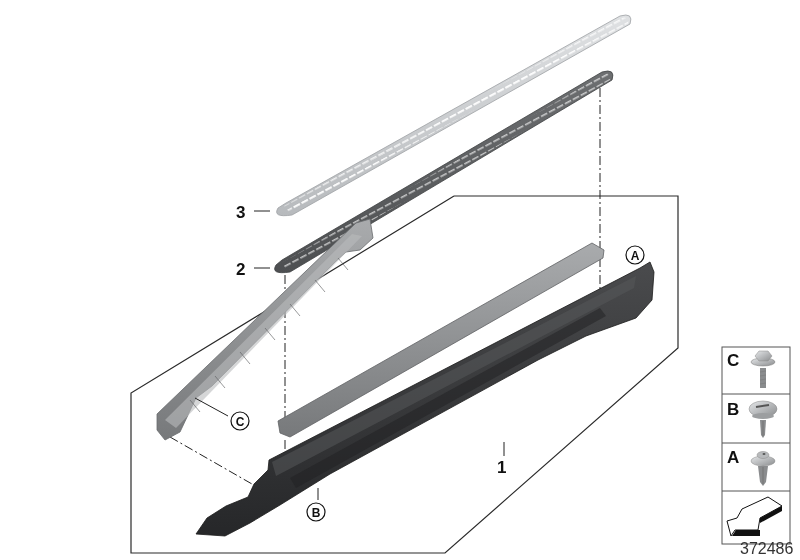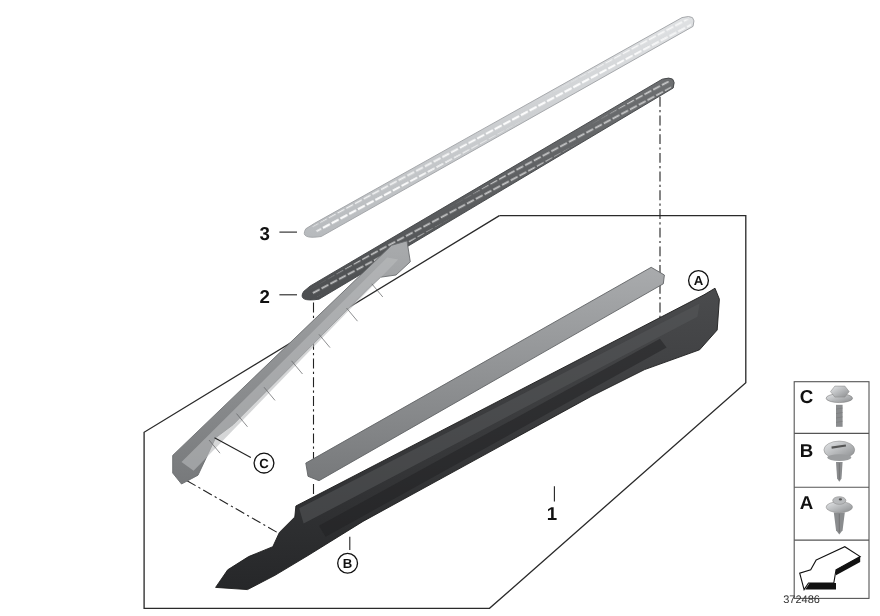--- a/index.html
+++ b/index.html
@@ -1,21 +1,21 @@
 <!DOCTYPE html>
 <html><head>
   <meta charset="utf-8">
   <style>
     html, body { margin: 0; padding: 0; background: #ffffff; }
     body { width: 800px; height: 560px; position: relative; overflow: hidden; font-family: "Liberation Sans", sans-serif; }
     #diagram { position: absolute; left: 0; top: 0; width: 800px; height: 560px; }
     .callout-num { font-family: "Liberation Sans", sans-serif; font-weight: bold; font-size: 17px; fill: #111; }
     .circle-letter { font-family: "Liberation Sans", sans-serif; font-weight: bold; font-size: 12px; fill: #111; }
     .legend-letter { font-family: "Liberation Sans", sans-serif; font-weight: bold; font-size: 17px; fill: #111; }
-    .diagram-id { position: absolute; left: 712px; top: 540px; font-size: 10px; color: #333; font-family: "Liberation Sans", sans-serif; text-align: right; }
+    .diagram-id { position: absolute; left: 740px; top: 540px; font-size: 16px; color: #333; font-family: "Liberation Sans", sans-serif; text-align: right; }
   </style>
 </head>
 <body>
 
 <svg id="diagram" viewBox="0 0 800 560" xmlns="http://www.w3.org/2000/svg">
   <defs>
     <linearGradient id="gLight" x1="0" y1="0" x2="0" y2="1">
       <stop offset="0" stop-color="#dfe1e3"></stop>
       <stop offset="1" stop-color="#b7babd"></stop>
     </linearGradient>

